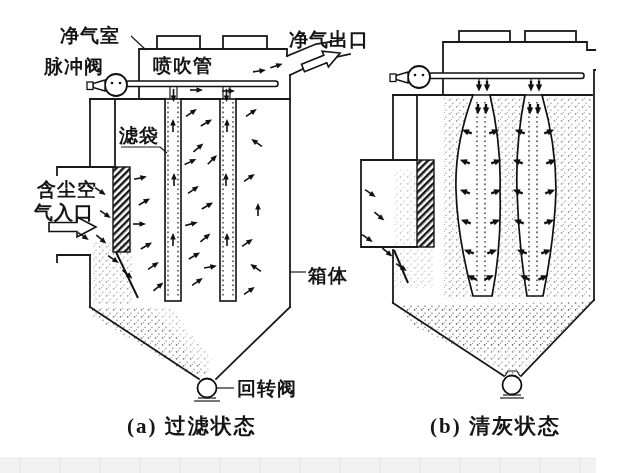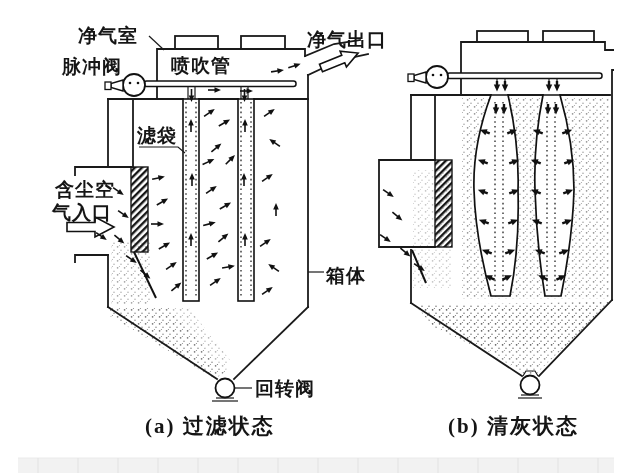--- a/index.html
+++ b/index.html
@@ -1,17 +1,17 @@
 <!DOCTYPE html>
 <html><head>
 <meta charset="utf-8">
 <style>
   html,body{margin:0;padding:0;background:#ffffff;}
   #stage{position:relative;width:596px;height:473px;background:#ffffff;overflow:hidden;
-         font-family:"Liberation Serif","DejaVu Serif",serif;margin-left:18px;}
+         font-family:"Liberation Serif","DejaVu Serif",serif;}
   svg{display:block}
   text{fill:#151515;font-family:"Liberation Serif","DejaVu Serif",serif;font-weight:700;}
   .lbl{font-size:19px;letter-spacing:1px;}
   .cap{font-size:21px;letter-spacing:2px;}
   .ln{stroke:#1a1a1a;stroke-width:1.8;fill:none;stroke-linecap:square;}
   .thin{stroke:#1a1a1a;stroke-width:1.2;fill:none;}
   .dot{stroke:#222;stroke-width:1.3;fill:none;stroke-dasharray:1.6 3.2;}
   .wh{fill:#ffffff;}
 </style>
 </head>

